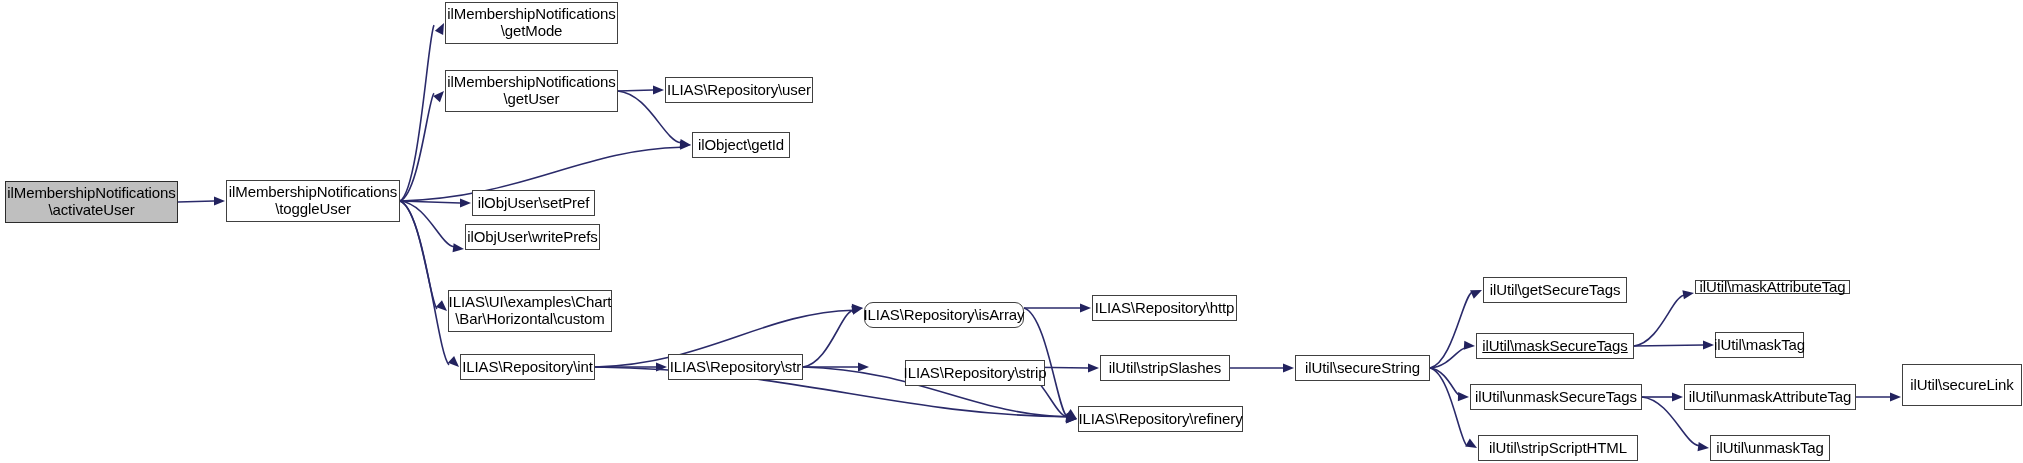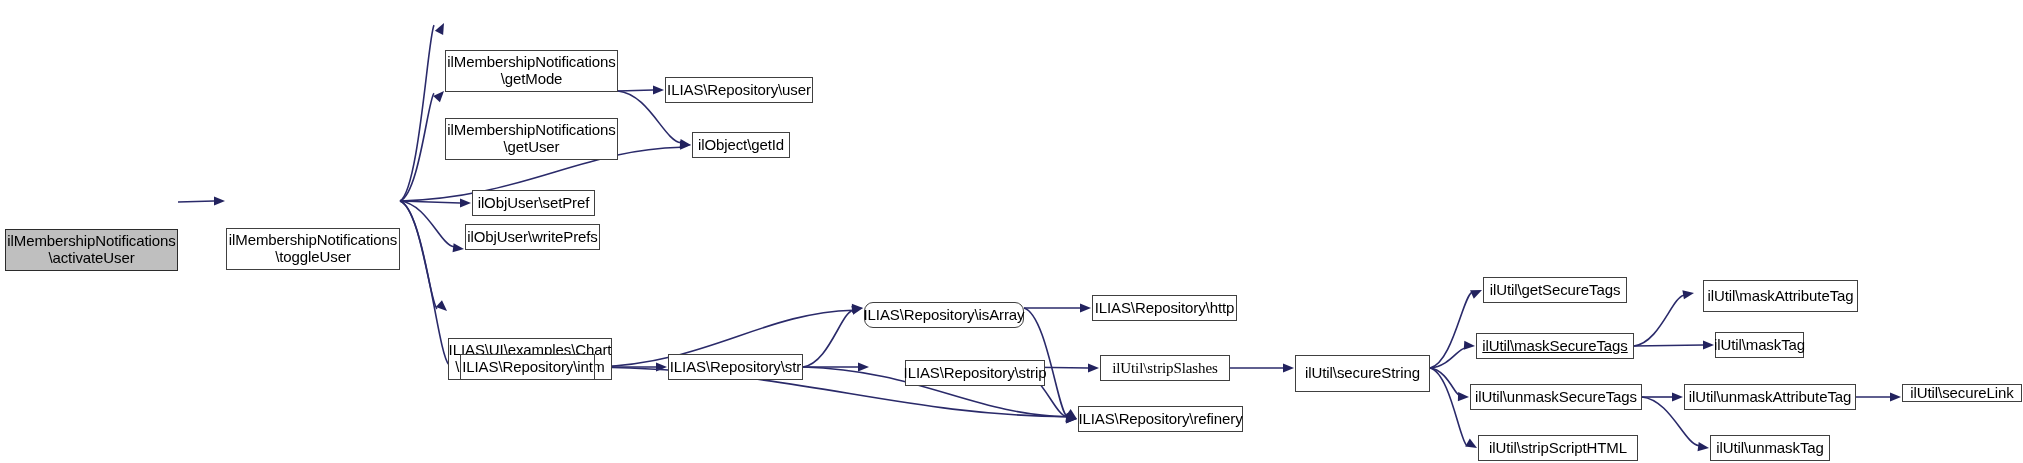--- a/index.html
+++ b/index.html
@@ -23,21 +23,21 @@
     justify-content:center;
     text-align:center;
     white-space:pre-line;
     letter-spacing:-0.1px;
     z-index:3;
   }
   .node.root{
     background:#bfbfbf;
     border-color:#2b2b2b;
   }
-  .node.two-line{ line-height:1.12;margin-top:48px; }
+  .node.two-line{ line-height:1.12; }
   svg.edges{
     position:absolute;
     left:0;top:0;
     width:2023px;height:463px;
     z-index:1;
     pointer-events:none;
   }
   svg.edges path, svg.edges line{
     fill:none;
     stroke:#2a2a6a;
@@ -127,26 +127,26 @@
       <div class="node" style="left: 692px; top: 132px; width: 98px; height: 26px;">ilObject\getId</div>
       <div class="node" style="left: 472px; top: 190px; width: 123px; height: 26px;">ilObjUser\setPref</div>
       <div class="node" style="left: 465px; top: 224px; width: 135px; height: 26px;">ilObjUser\writePrefs</div>
       <div class="node two-line" style="left: 448px; top: 290px; width: 164px; height: 42px;">ILIAS\UI\examples\Chart
 \Bar\Horizontal\custom</div>
       <div class="node" style="left: 460px; top: 354px; width: 135px; height: 26px;">ILIAS\Repository\int</div>
       <div class="node" style="left: 668px; top: 354px; width: 135px; height: 26px;">ILIAS\Repository\str</div>
       <div class="node" style="left: 870px; top: 360px; width: 140px; height: 26px; margin-left: 35px;">ILIAS\Repository\strip</div>
       <div class="node" style="left: 864px; top: 302px; width: 160px; height: 26px; border-radius: 9px;">ILIAS\Repository\isArray</div>
       <div class="node" style="left: 1092px; top: 295px; width: 145px; height: 26px;">ILIAS\Repository\http</div>
-      <div class="node" style="left: 1100px; top: 355px; width: 130px; height: 26px; font-family: Liberation Serif, serif;">ilUtil\stripSlashes</div>
+      <div class="node" style="left: 1100px; top: 355px; width: 130px; height: 26px;">ilUtil\stripSlashes</div>
       <div class="node" style="left: 1078px; top: 406px; width: 165px; height: 26px;">ILIAS\Repository\refinery</div>
-      <div class="node" style="left: 1295px; top: 355px; width: 135px; height: 37px;">ilUtil\secureString</div>
+      <div class="node" style="left: 1295px; top: 355px; width: 135px; height: 26px;">ilUtil\secureString</div>
       <div class="node" style="left: 1483px; top: 277px; width: 144px; height: 26px;">ilUtil\getSecureTags</div>
       <div class="node" style="left: 1476px; top: 333px; width: 158px; height: 26px; text-decoration: underline;">ilUtil\maskSecureTags</div>
       <div class="node" style="left: 1470px; top: 384px; width: 172px; height: 26px;">ilUtil\unmaskSecureTags</div>
       <div class="node" style="left: 1478px; top: 435px; width: 160px; height: 26px;">ilUtil\stripScriptHTML</div>
-      <div class="node" style="left: 1695px; top: 280px; width: 155px; height: 32px; margin-left: 8px;">ilUtil\maskAttributeTag</div>
+      <div class="node" style="left: 1695px; top: 280px; width: 155px; height: 14px;">ilUtil\maskAttributeTag</div>
       <div class="node" style="left: 1715px; top: 332px; width: 89px; height: 26px;">ilUtil\maskTag</div>
       <div class="node" style="left: 1684px; top: 384px; width: 172px; height: 26px;">ilUtil\unmaskAttributeTag</div>
       <div class="node" style="left: 1710px; top: 435px; width: 120px; height: 26px;">ilUtil\unmaskTag</div>
-      <div class="node" style="left: 1902px; top: 384px; width: 120px; height: 18px;">ilUtil\secureLink</div>
+      <div class="node" style="left: 1902px; top: 364px; width: 120px; height: 42px;">ilUtil\secureLink</div>
     </div>
 </div>
 
 </body></html>

